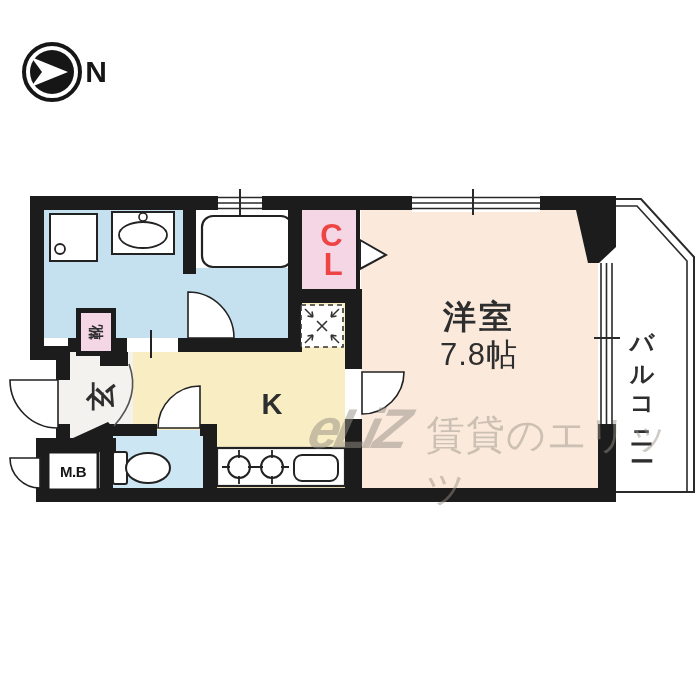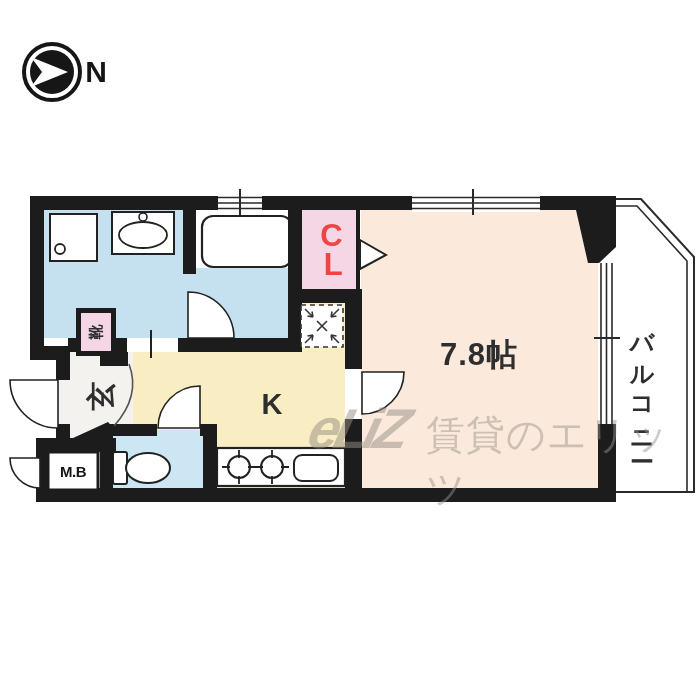--- a/index.html
+++ b/index.html
@@ -4,21 +4,21 @@
 <style>
   html,body{margin:0;padding:0;background:#ffffff;}
   .stage{
     position:relative;width:700px;height:700px;background:#ffffff;overflow:hidden;
     font-family:"Liberation Sans","DejaVu Sans",sans-serif;color:#222;
   }
   .stage svg{position:absolute;left:0;top:0;}
   .lbl{position:absolute;transform:translate(-50%,-50%);white-space:nowrap;color:#2e2e2e;}
   .lbl-n{left:96px;top:72px;font-size:30px;font-weight:700;color:#161616;}
   .lbl-room{left:479px;top:317px;font-size:33px;font-weight:600;letter-spacing:3px;}
-  .lbl-size{left:479px;top:355px;font-size:31px;font-weight:700;letter-spacing:1px;}
+  .lbl-size{left:479px;top:355px;font-size:31px;font-weight:400;letter-spacing:1px;}
   .lbl-k{left:272px;top:404px;font-size:29px;font-weight:600;}
   .lbl-cl{left:330px;top:250px;font-size:31px;font-weight:600;width:0.82em;
           word-break:break-all;line-height:0.95;text-align:right;white-space:normal;color:#ef4444;}
   .lbl-gen{left:102px;top:396px;font-size:29px;font-weight:600;transform:translate(-50%,-50%) rotate(-90deg);}
   .lbl-shoe{left:96px;top:332px;font-size:15px;font-weight:700;transform:translate(-50%,-50%) rotate(-90deg);}
   .lbl-mb{left:73px;top:471px;font-size:15px;font-weight:600;letter-spacing:-0.5px;color:#161616;}
   .lbl-balc{left:642px;top:385px;font-size:24px;font-weight:600;letter-spacing:6px;
             writing-mode:vertical-rl;text-orientation:upright;white-space:normal;transform:translate(-50%,-50%);}
   .wm{position:absolute;pointer-events:none;}
   .wm-logo{left:310px;top:396px;font-size:56px;font-style:italic;font-weight:900;
@@ -131,20 +131,21 @@
     <rect x="48" y="452" width="50" height="38" fill="#ffffff" stroke="#1c1c1c" stroke-width="3"></rect>
 
     <g>
       <circle cx="52" cy="72" r="28" fill="#ffffff" stroke="#161616" stroke-width="4"></circle>
       <circle cx="52" cy="72" r="22" fill="#161616"></circle>
       <polygon points="68,72 31,57 42,72 31,87" fill="#ffffff"></polygon>
     </g>
   </svg>
 
   <div class="lbl lbl-n">N</div>
+  <div class="lbl lbl-room">洋室</div>
   <div class="lbl lbl-size">7.8帖</div>
   <div class="lbl lbl-k">K</div>
   <div class="lbl lbl-cl">CL</div>
   <div class="lbl lbl-gen">玄</div>
   <div class="lbl lbl-shoe">靴</div>
   <div class="lbl lbl-mb">M.B</div>
   <div class="lbl lbl-balc">バルコニー</div>
 
   <div class="wm wm-logo">eLiZ</div>
   <div class="wm wm-text">賃貸のエリッツ</div>

